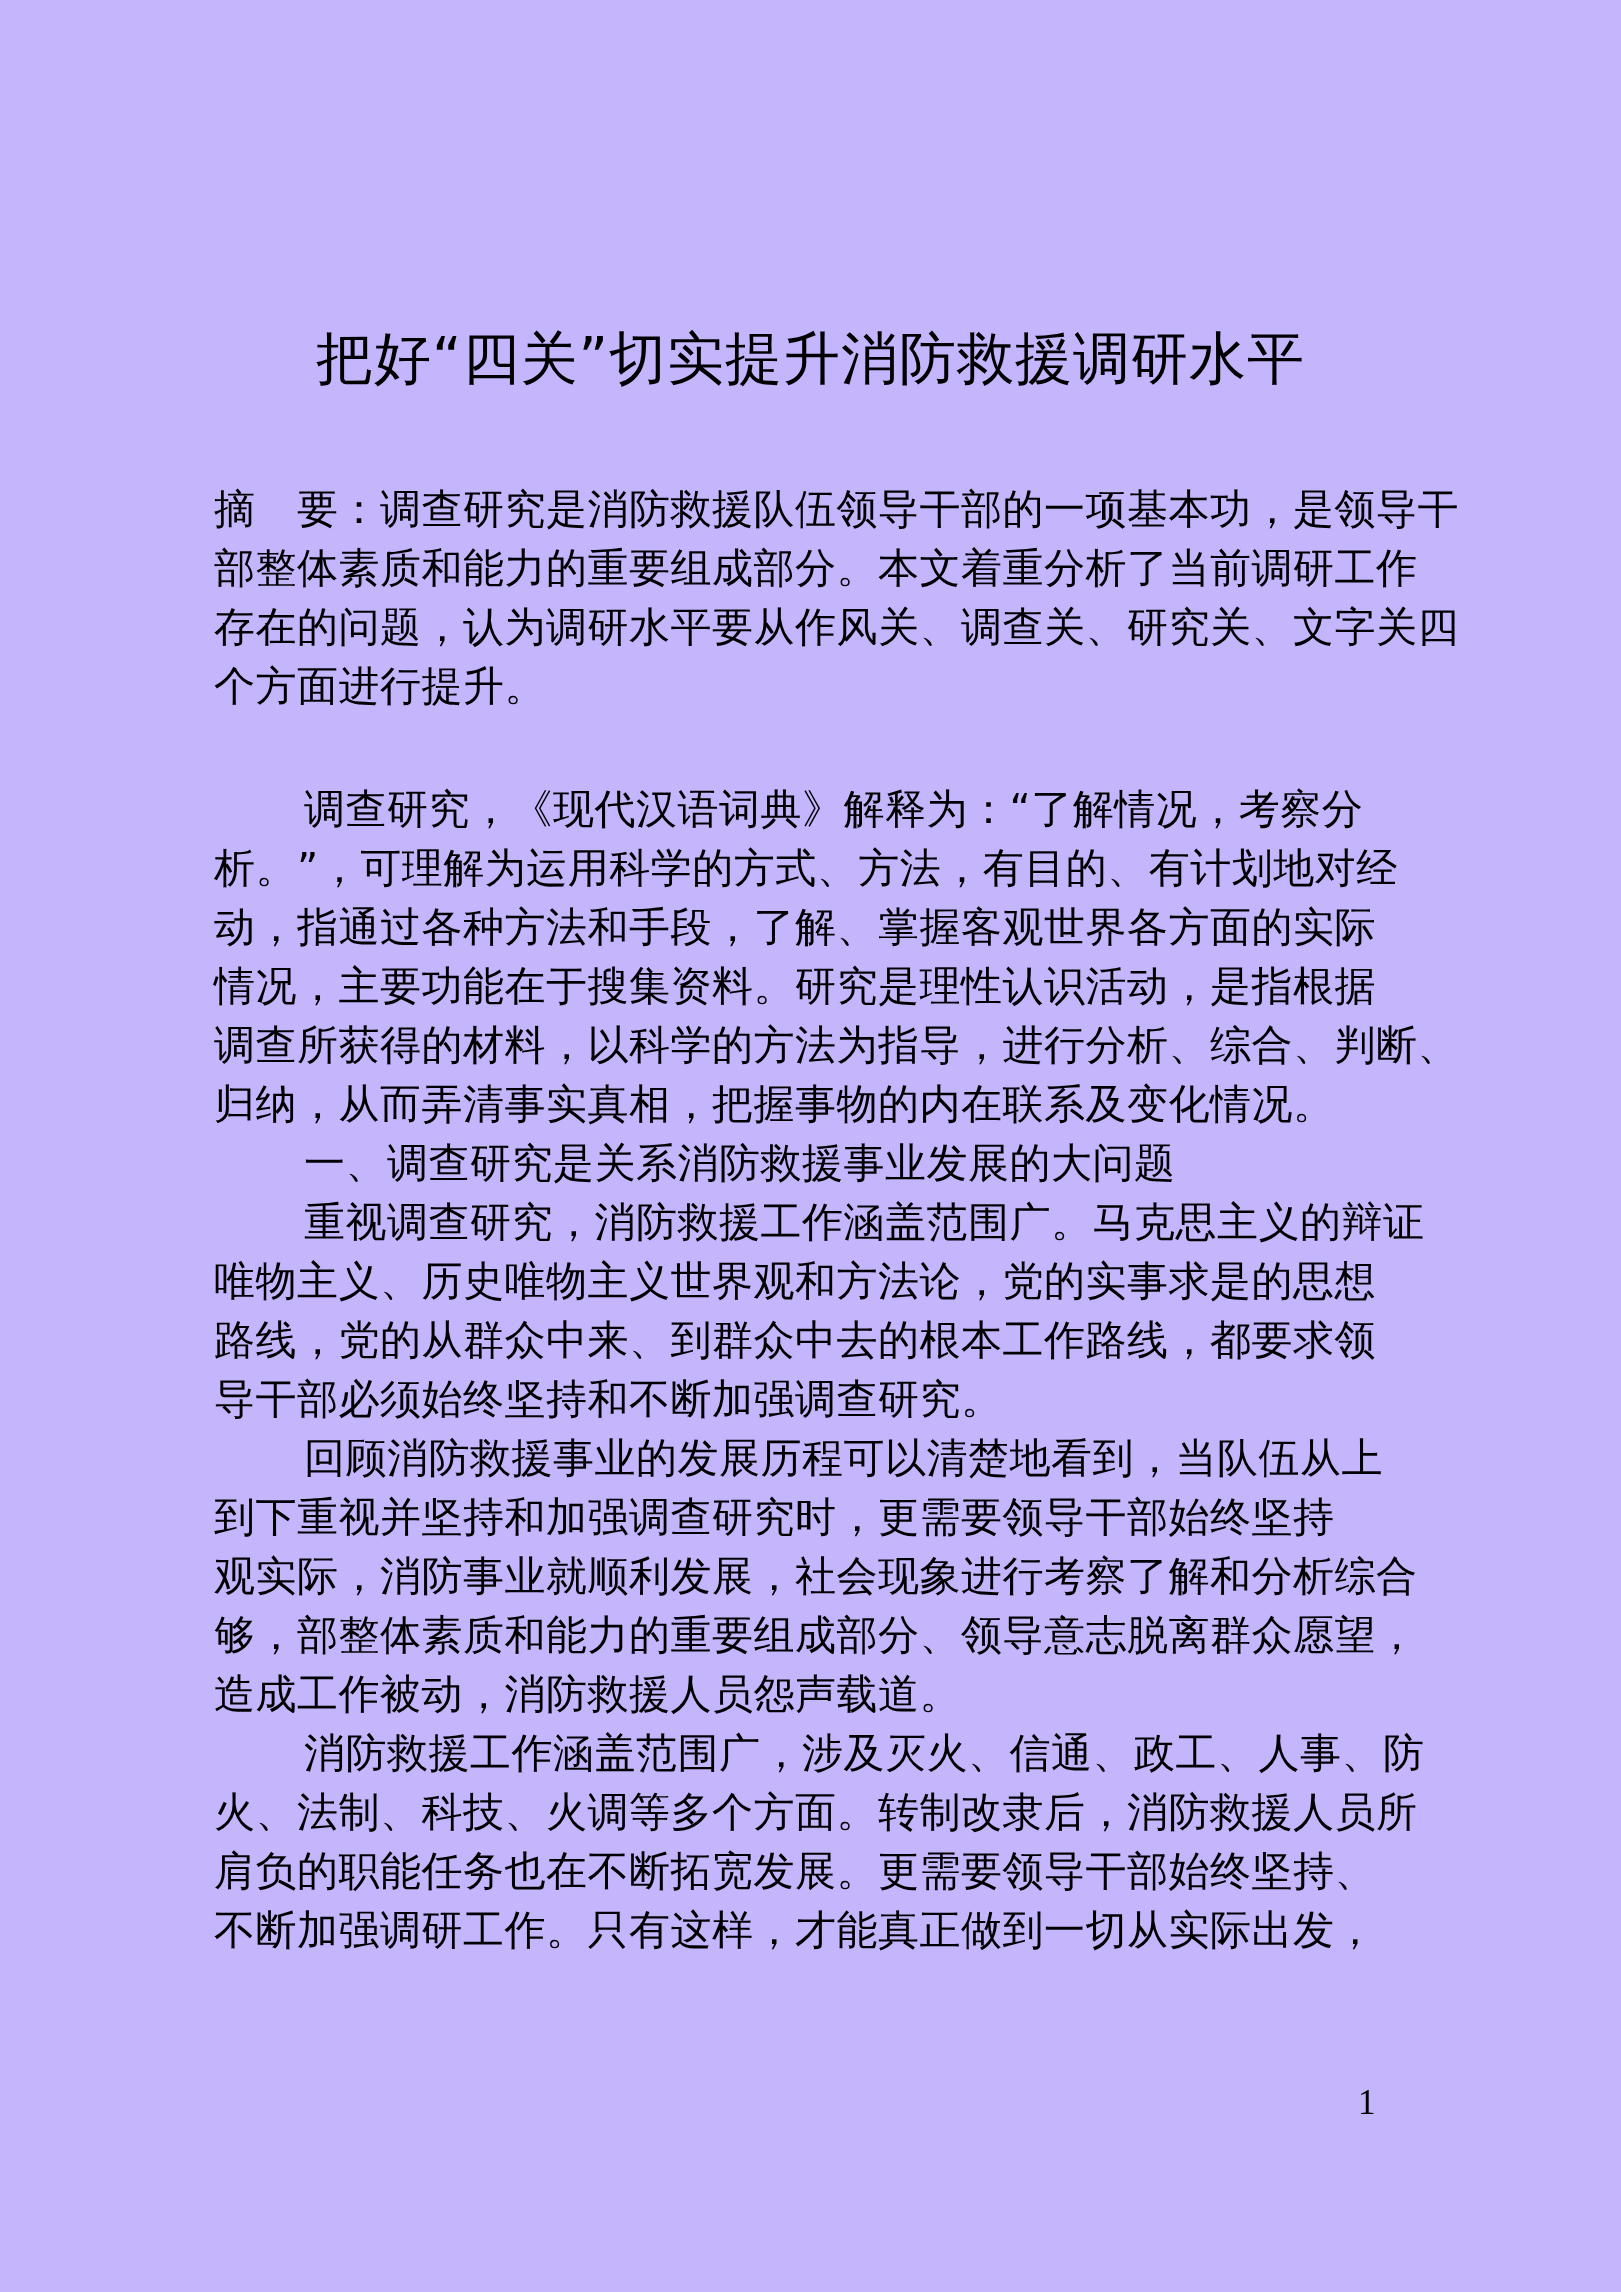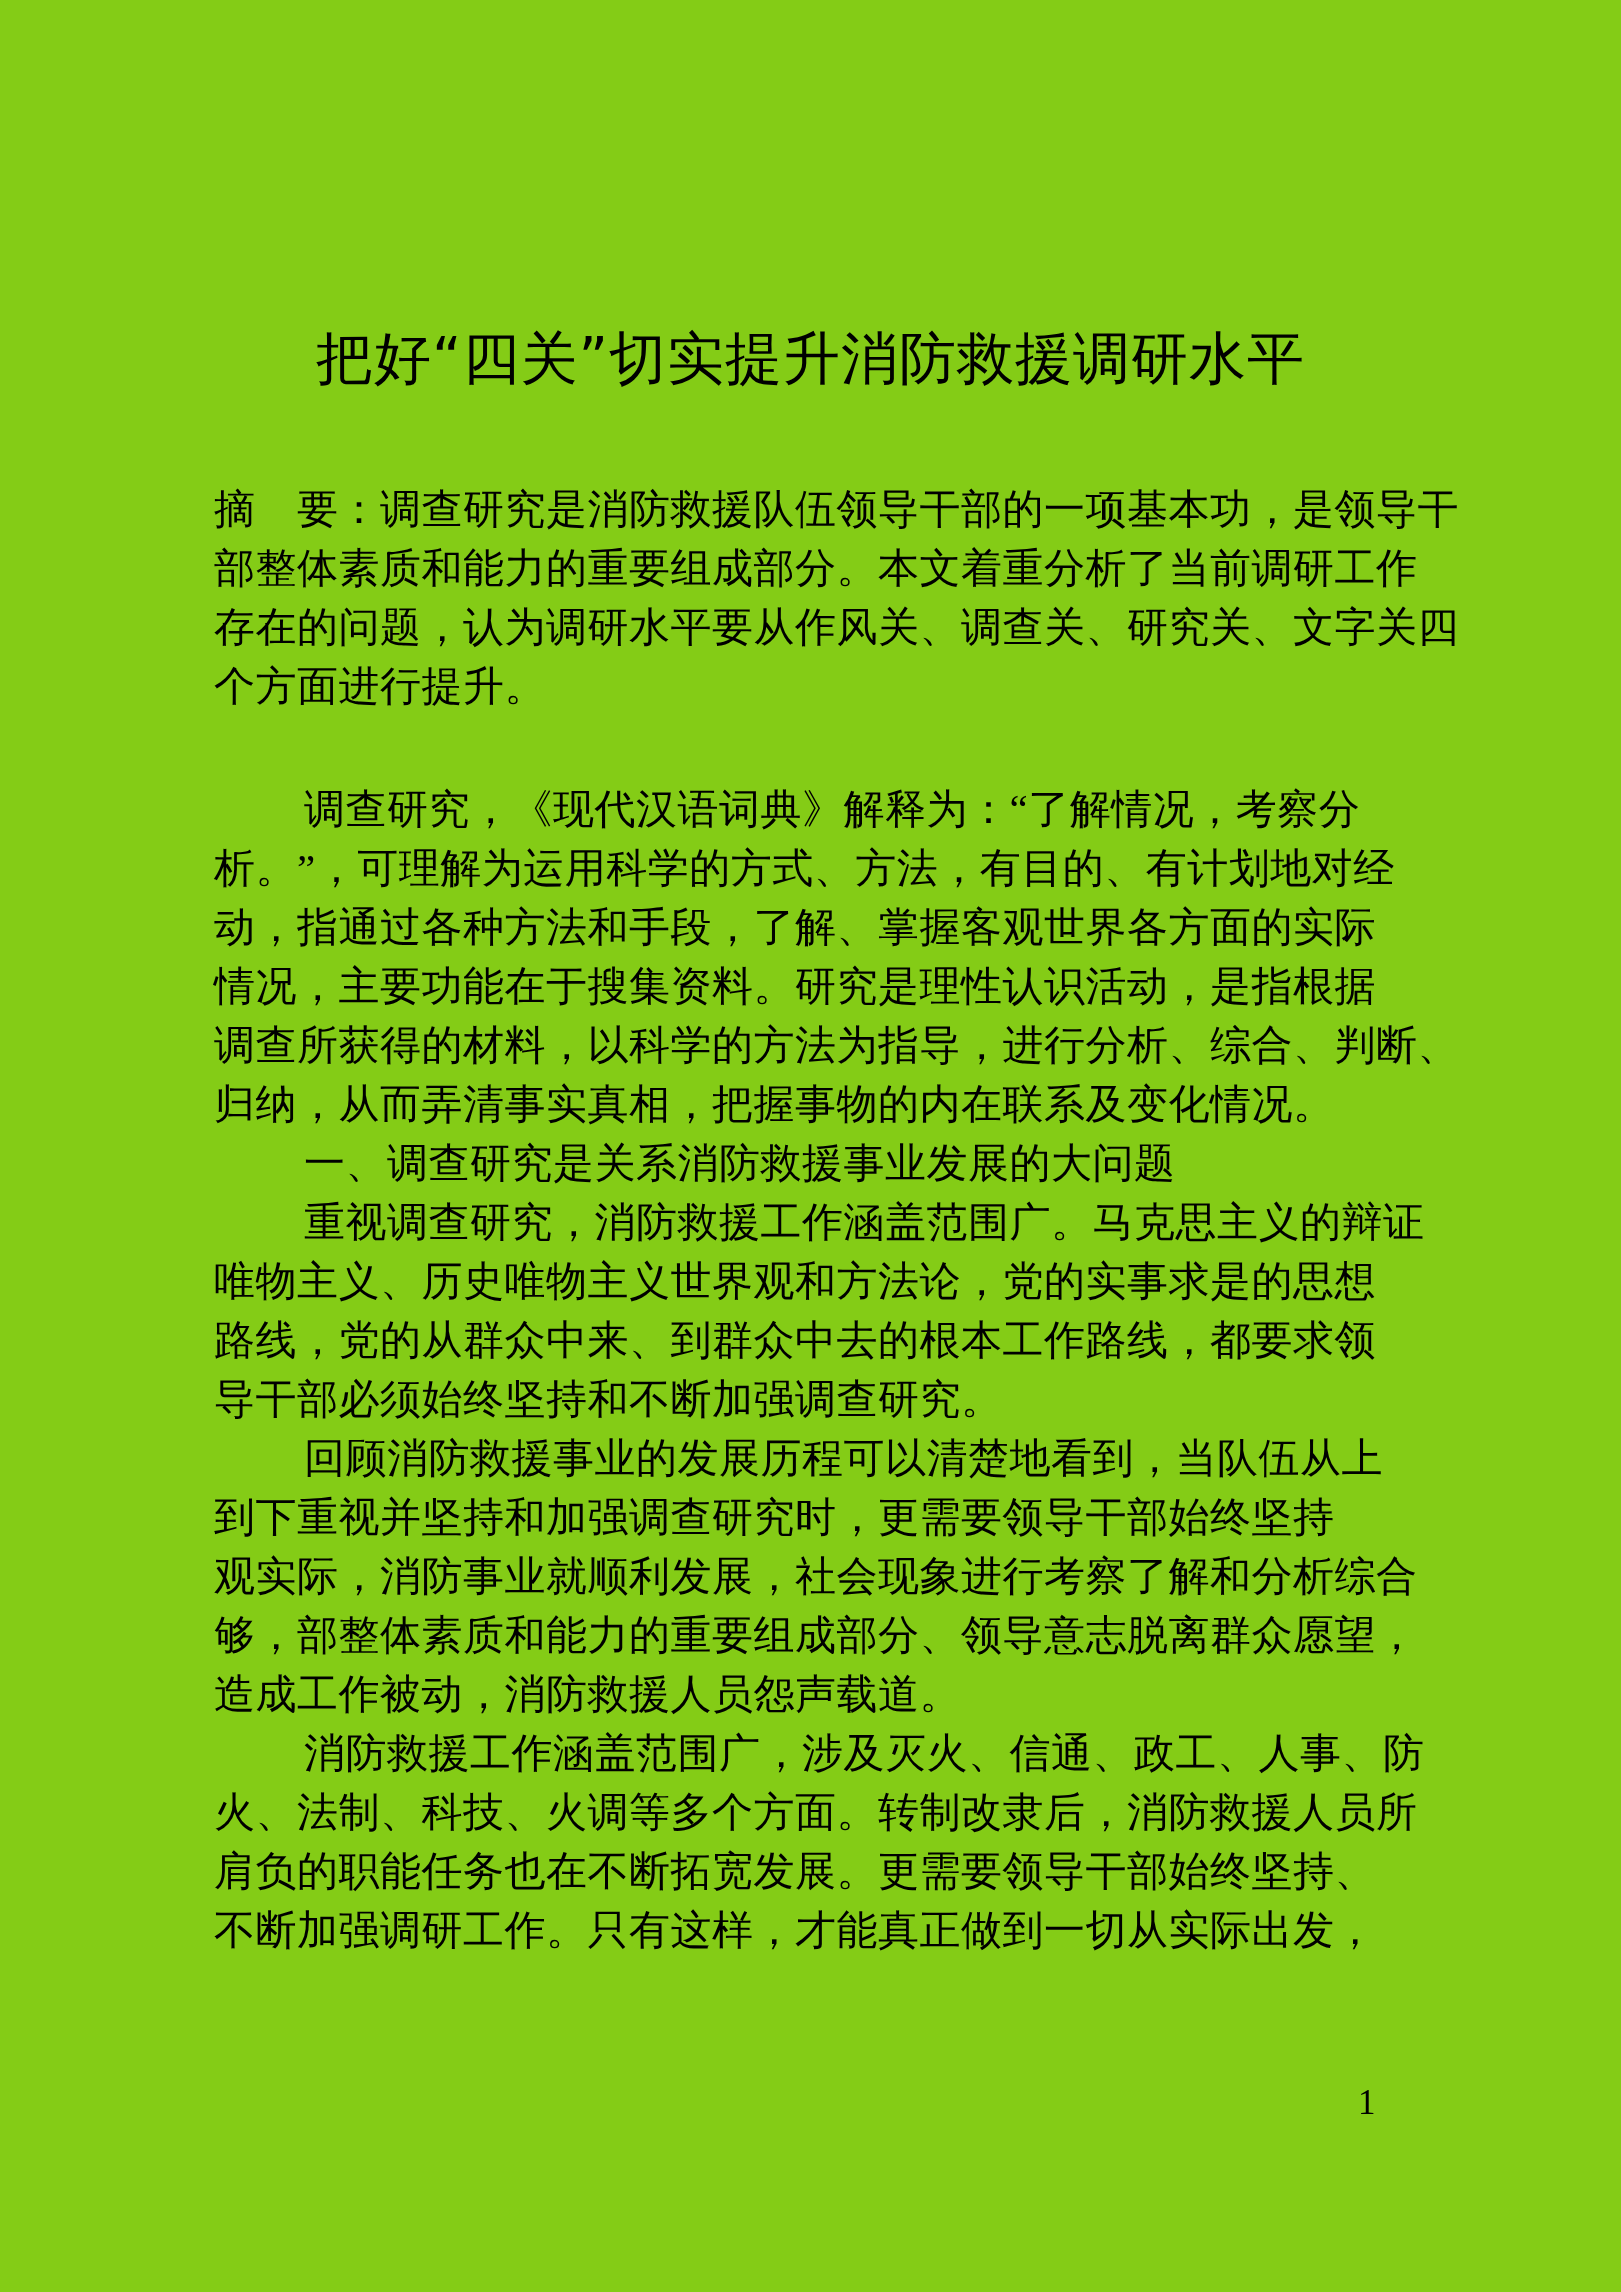--- a/index.html
+++ b/index.html
@@ -14,21 +14,21 @@
       overflow: hidden;
       color: #000000;
       font-family: "DejaVu Sans", "Liberation Sans", sans-serif;
     }
     .page {
       position: absolute;
       left: 0;
       top: 0;
       width: 1621px;
       height: 2293px;
-      background: #84cc16;
+      background: #c4b5fd;
     }
     .title {
       position: absolute;
       left: 0;
       top: 319px;
       width: 1621px;
       text-align: center;
       font-size: 57px;
       line-height: 78px;
       letter-spacing: 1px;
@@ -40,21 +40,20 @@
       left: 214px;
       width: 1220px;
       font-size: 41px;
       line-height: 59px;
       letter-spacing: 0.5px;
     }
     .line {
       display: block;
       white-space: nowrap;
       height: 59px;
-      font-family: Liberation Serif, serif;
     }
     .indent {
       padding-left: 90px;
     }
     .abstract {
       top: 480px;
     }
     .main {
       top: 774px;
       margin-top: 6px;

